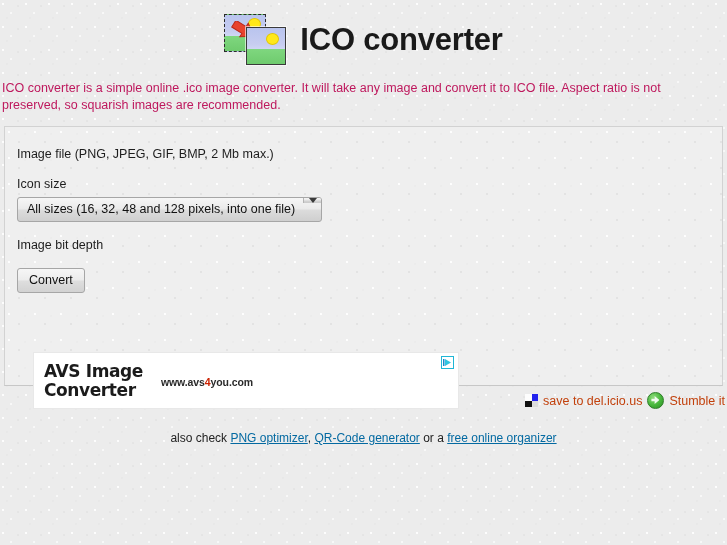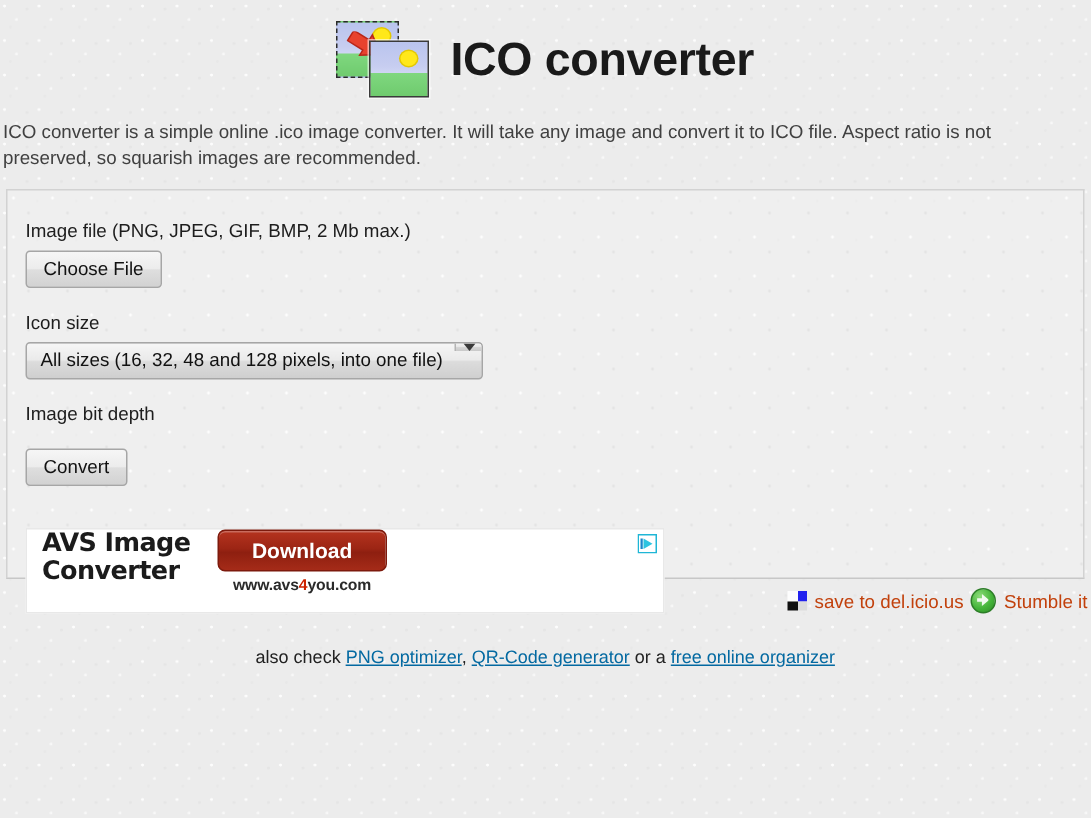--- a/index.html
+++ b/index.html
@@ -75,21 +75,21 @@
     color: #1a1a1a;
     letter-spacing: -0.2px;
     white-space: nowrap;
   }
 
   
   .intro {
     padding: 0 6px 0 2px;
     font-size: 12.5px;
     line-height: 17px;
-    color: #404040;
+    color: #be185d;
     max-width: 720px;
   }
 
   
   .panel {
     margin: 12px 4px 0 4px;
     border: 1px solid #d2d2d2;
     border-bottom-color: #c7c7c7;
     background-color: #efefef;
     background-image:
@@ -149,28 +149,29 @@
   .caret {
     width: 0; height: 0;
     border-left: 4px solid transparent;
     border-right: 4px solid transparent;
     border-top: 5px solid #3a3a3a;
   }
 
   
   .ad {
     position: absolute;
-    left: 12px;
+    left: 28px;
     top: 225px;
     width: 426px;
     height: 57px;
     background: #ffffff;
     border: 1px solid #e8e8e8;
     box-sizing: border-box;
     display: flex;
+    align-items: center;
   }
   .ad-brand {
     font-family: "DejaVu Sans", sans-serif;
     font-weight: bold;
     font-size: 17px;
     line-height: 19px;
     color: #1b1b1b;
     margin-left: 10px;
     letter-spacing: -0.4px;
     white-space: nowrap;
@@ -279,21 +280,20 @@
     <div class="title">ICO converter</div>
   </div>
 </div>
 
 <div class="intro">ICO converter is a simple online .ico image converter. It will take any image and convert it to ICO file. Aspect ratio is not preserved, so squarish images are recommended.</div>
 
 <div class="panel">
 
   <div class="field-block">
     <div class="field-label">Image file (PNG, JPEG, GIF, BMP, 2 Mb max.)</div>
-    <button class="btn">Choose File</button>
   </div>
 
   <div class="field-block">
     <div class="field-label">Icon size</div>
     <div class="select">
       <span class="select-value">All sizes (16, 32, 48 and 128 pixels, into one file)</span>
       <span class="select-arrow">
           <span class="caret"></span>
         </span>
     </div>
@@ -304,21 +304,20 @@
   </div>
 
   <button class="btn">Convert</button>
 
   <div class="ad">
     <div class="ad-brand">
       <span>AVS Image</span><br>
       <span>Converter</span>
     </div>
     <div class="ad-mid">
-      <span class="ad-download">Download</span>
       <div class="ad-url"><span>www.avs</span><span class="hl">4</span><span>you.com</span></div>
     </div>
     <svg class="adchoice" viewBox="0 0 13 13">
       <rect x="0.5" y="0.5" width="12" height="12" fill="#ffffff" stroke="#1fb6d6"></rect>
       <path d="M4 3 L10 6.5 L4 10 Z" fill="#2ec4e0"></path>
       <rect x="2" y="3" width="1.5" height="7" fill="#1c86c9"></rect>
     </svg>
   </div>
 </div>
 

